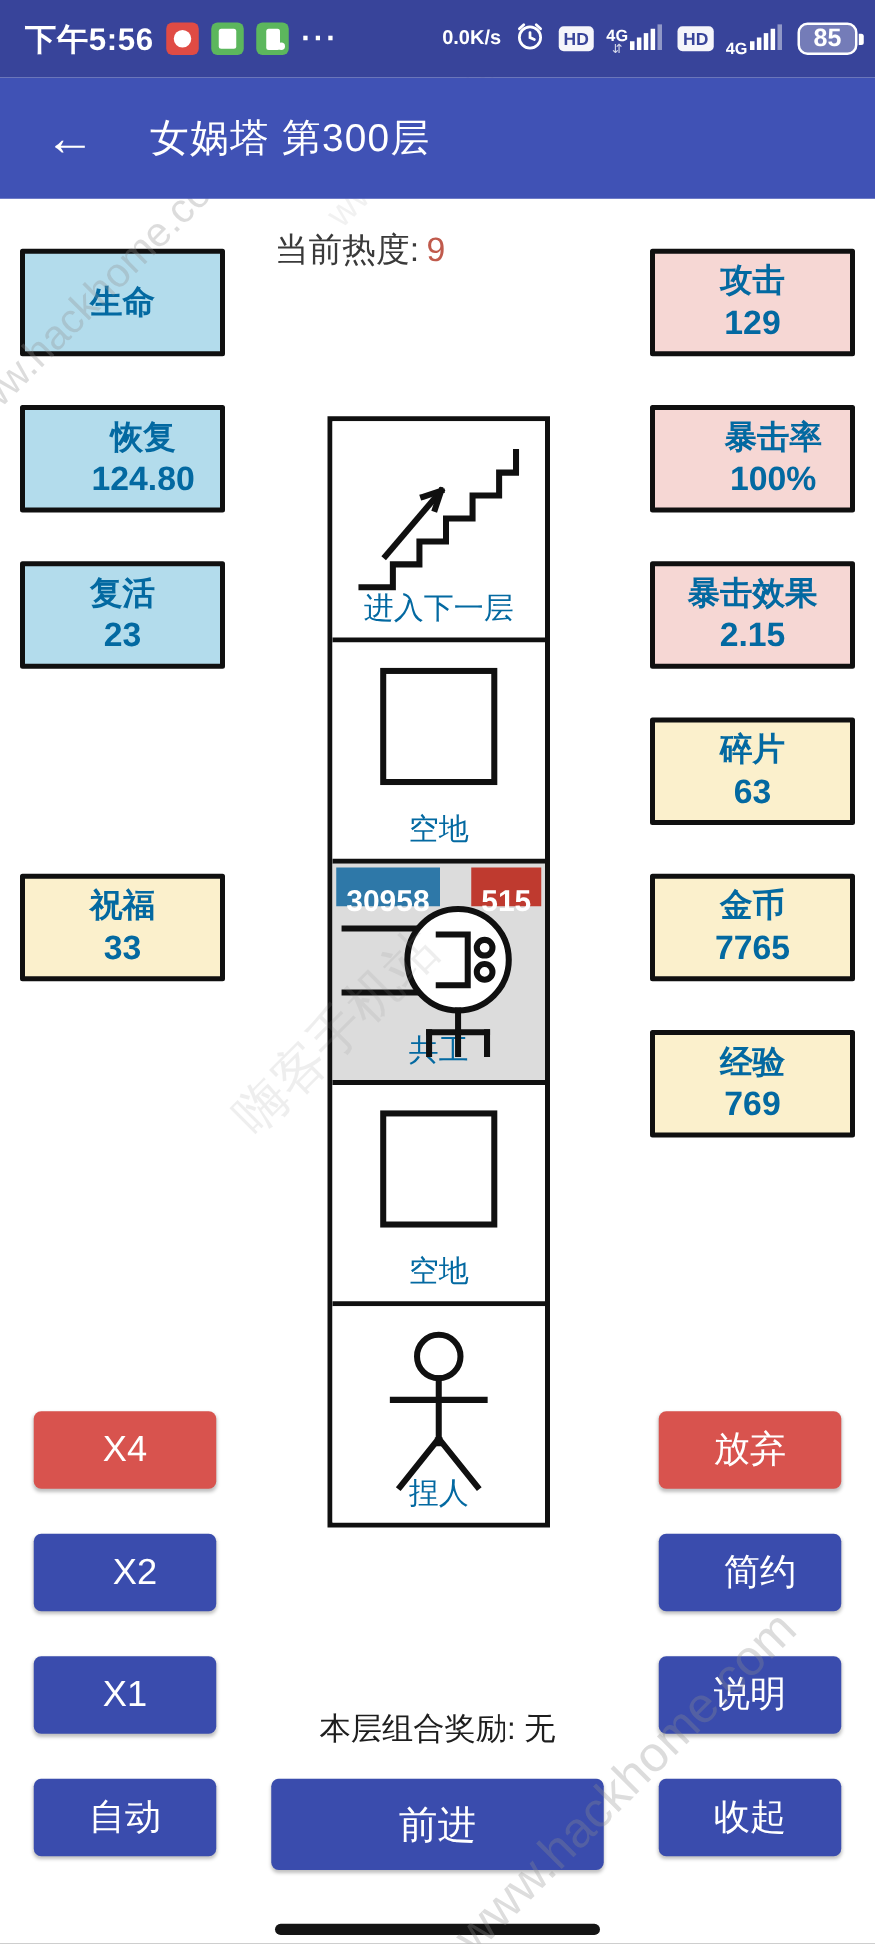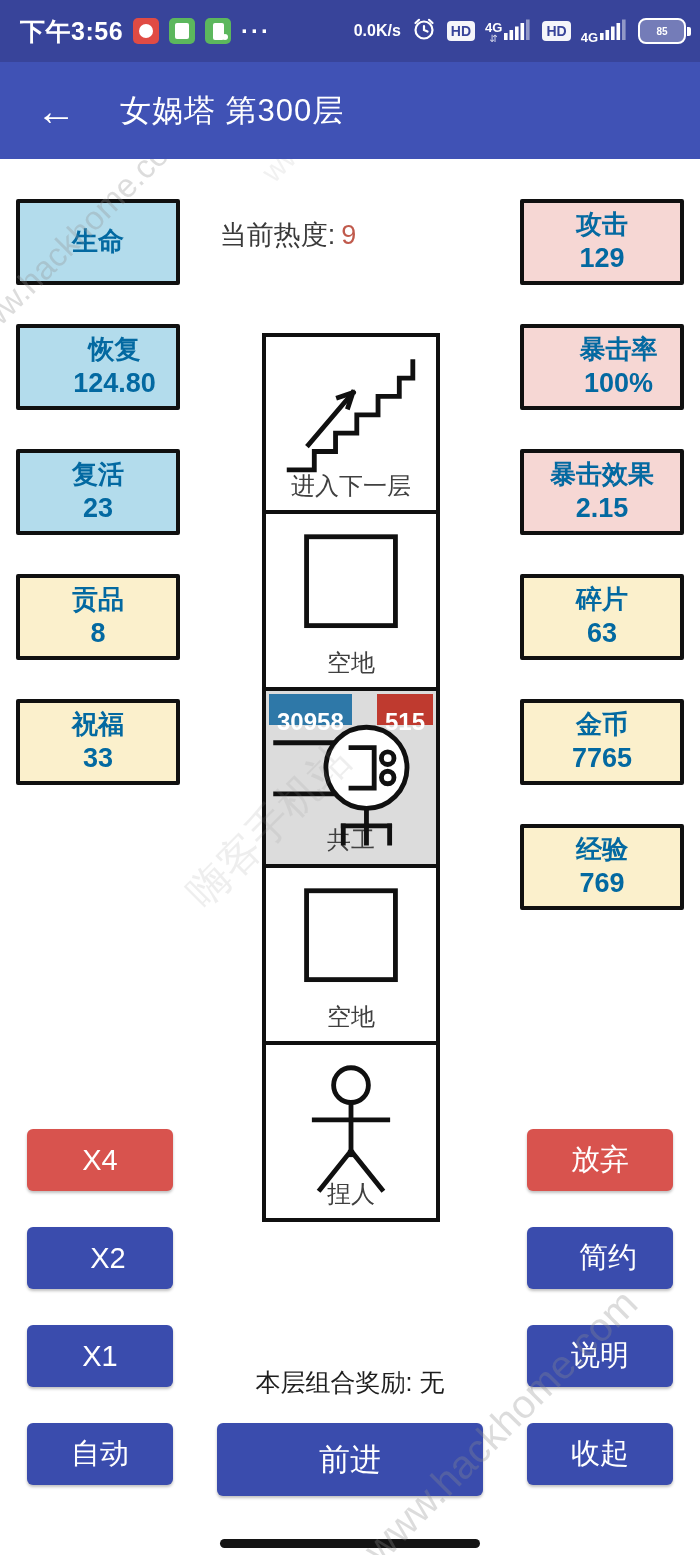--- a/index.html
+++ b/index.html
@@ -31,34 +31,34 @@
     background:rgba(255,255,255,.95); color:#38449A; font-size:14px; font-weight:700;
     border-radius:4px; padding:3px 4px; line-height:1;
   }
   .sig-group { display:flex; align-items:flex-end; gap:2px; }
   .sig-col { display:flex; flex-direction:column; align-items:center; line-height:1; }
   .sig-4g { font-size:13px; font-weight:700; }
   .sig-arrows { font-size:10px; opacity:.8; }
   .battery {
     position:relative; width:48px; height:26px; border:2.5px solid #fff; border-radius:8px;
     background:rgba(255,255,255,.30); display:flex; align-items:center; justify-content:center;
-    font-size:10px; font-weight:700; color:#fff;
+    font-size:20px; font-weight:700; color:#fff;
   }
   .battery::after { content:""; position:absolute; right:-7px; top:7px; width:4px; height:9px; background:#fff; border-radius:0 2px 2px 0; }
 
   
   .app-bar {
     position:absolute; left:0; top:62px; width:700px; height:97px;
     background:#4052B5; color:#fff; display:flex; align-items:center; z-index:25;
   }
   .back-arrow { font-size:40px; margin-left:36px; line-height:1; cursor:pointer; }
   .app-title { font-size:31px; margin-left:44px; letter-spacing:1px; }
 
   
-  .heat { position:absolute; left:0; top:182px; width:576px; text-align:center; font-size:27px; color:#3a3a3a;margin-top:35px; }
+  .heat { position:absolute; left:0; top:182px; width:576px; text-align:center; font-size:27px; color:#3a3a3a; }
   .heat .heat-val { color:#C05A4C; margin-left:6px; }
 
   
   .stat-box {
     position:absolute; width:164px; height:86px; border:4px solid #101010; border-radius:2px;
     display:flex; flex-direction:column; align-items:center; justify-content:center;
     font-weight:700; color:#0369a1; line-height:1.3;
   }
   .stat-box .s-label { font-size:26px; }
   .stat-box .s-value { font-size:27px; }
@@ -70,21 +70,21 @@
   .row4 { top:574px; } .row5 { top:699px; } .row6 { top:824px; }
 
   
   .tower {
     position:absolute; left:262px; top:333px; width:178px; height:889px;
     border:4px solid #101010; background:#fff; display:flex; flex-direction:column; z-index:5;
   }
   .cell { flex:1; position:relative; border-bottom:4px solid #101010; display:flex; flex-direction:column; align-items:center; justify-content:flex-end; background:#fff; }
   .cell:last-child { border-bottom:none; }
   .cell.gray { background:#DCDCDC; }
-  .cell-label { font-size:24px; color:#404040; margin-bottom:8px; }
+  .cell-label { font-size:24px; color:#0369a1; margin-bottom:8px; }
   .cell-icon { position:absolute; left:0; top:0; width:100%; height:100%; }
   .badge {
     position:absolute; top:3px; height:31px; line-height:31px; padding:12px 8px;
     color:#fff; font-size:24px; font-weight:600; z-index:3;
   }
   .badge.hp  { left:3px;  background:#2E78A8; }
   .badge.atk { right:3px; background:#BF3A2F; }
 
   
   .abtn {
@@ -116,21 +116,21 @@
 
   svg .stroke { stroke:#101010; stroke-width:5; fill:none; stroke-linecap:square; }
 </style>
 </head>
 <body>
 
 <div id="page">
 
   <div class="status-bar">
     <div class="sb-left">
-      <span class="sb-time">下午3:56</span>
+      <span class="sb-time">下午5:56</span>
       <span class="app-ic red">
           <span class="ic-circle"></span>
         </span>
       <span class="app-ic green">
           <span class="ic-rect"></span>
         </span>
       <span class="app-ic green">
           <span class="ic-phone"></span>
           <span class="ic-dot"></span>
         </span>
@@ -194,24 +194,20 @@
   <div class="stat-box bg-blue col-l row1">
     <span class="s-label">生命</span>
   </div>
   <div class="stat-box bg-blue col-l row2">
     <span class="s-label">恢复</span>
     <span class="s-value">124.80</span>
   </div>
   <div class="stat-box bg-blue col-l row3">
     <span class="s-label">复活</span>
     <span class="s-value">23</span>
-  </div>
-  <div class="stat-box bg-yellow col-l row4">
-    <span class="s-label">贡品</span>
-    <span class="s-value">8</span>
   </div>
   <div class="stat-box bg-yellow col-l row5">
     <span class="s-label">祝福</span>
     <span class="s-value">33</span>
   </div>
 
   <div class="stat-box bg-pink col-r row1">
     <span class="s-label">攻击</span>
     <span class="s-value">129</span>
   </div>

